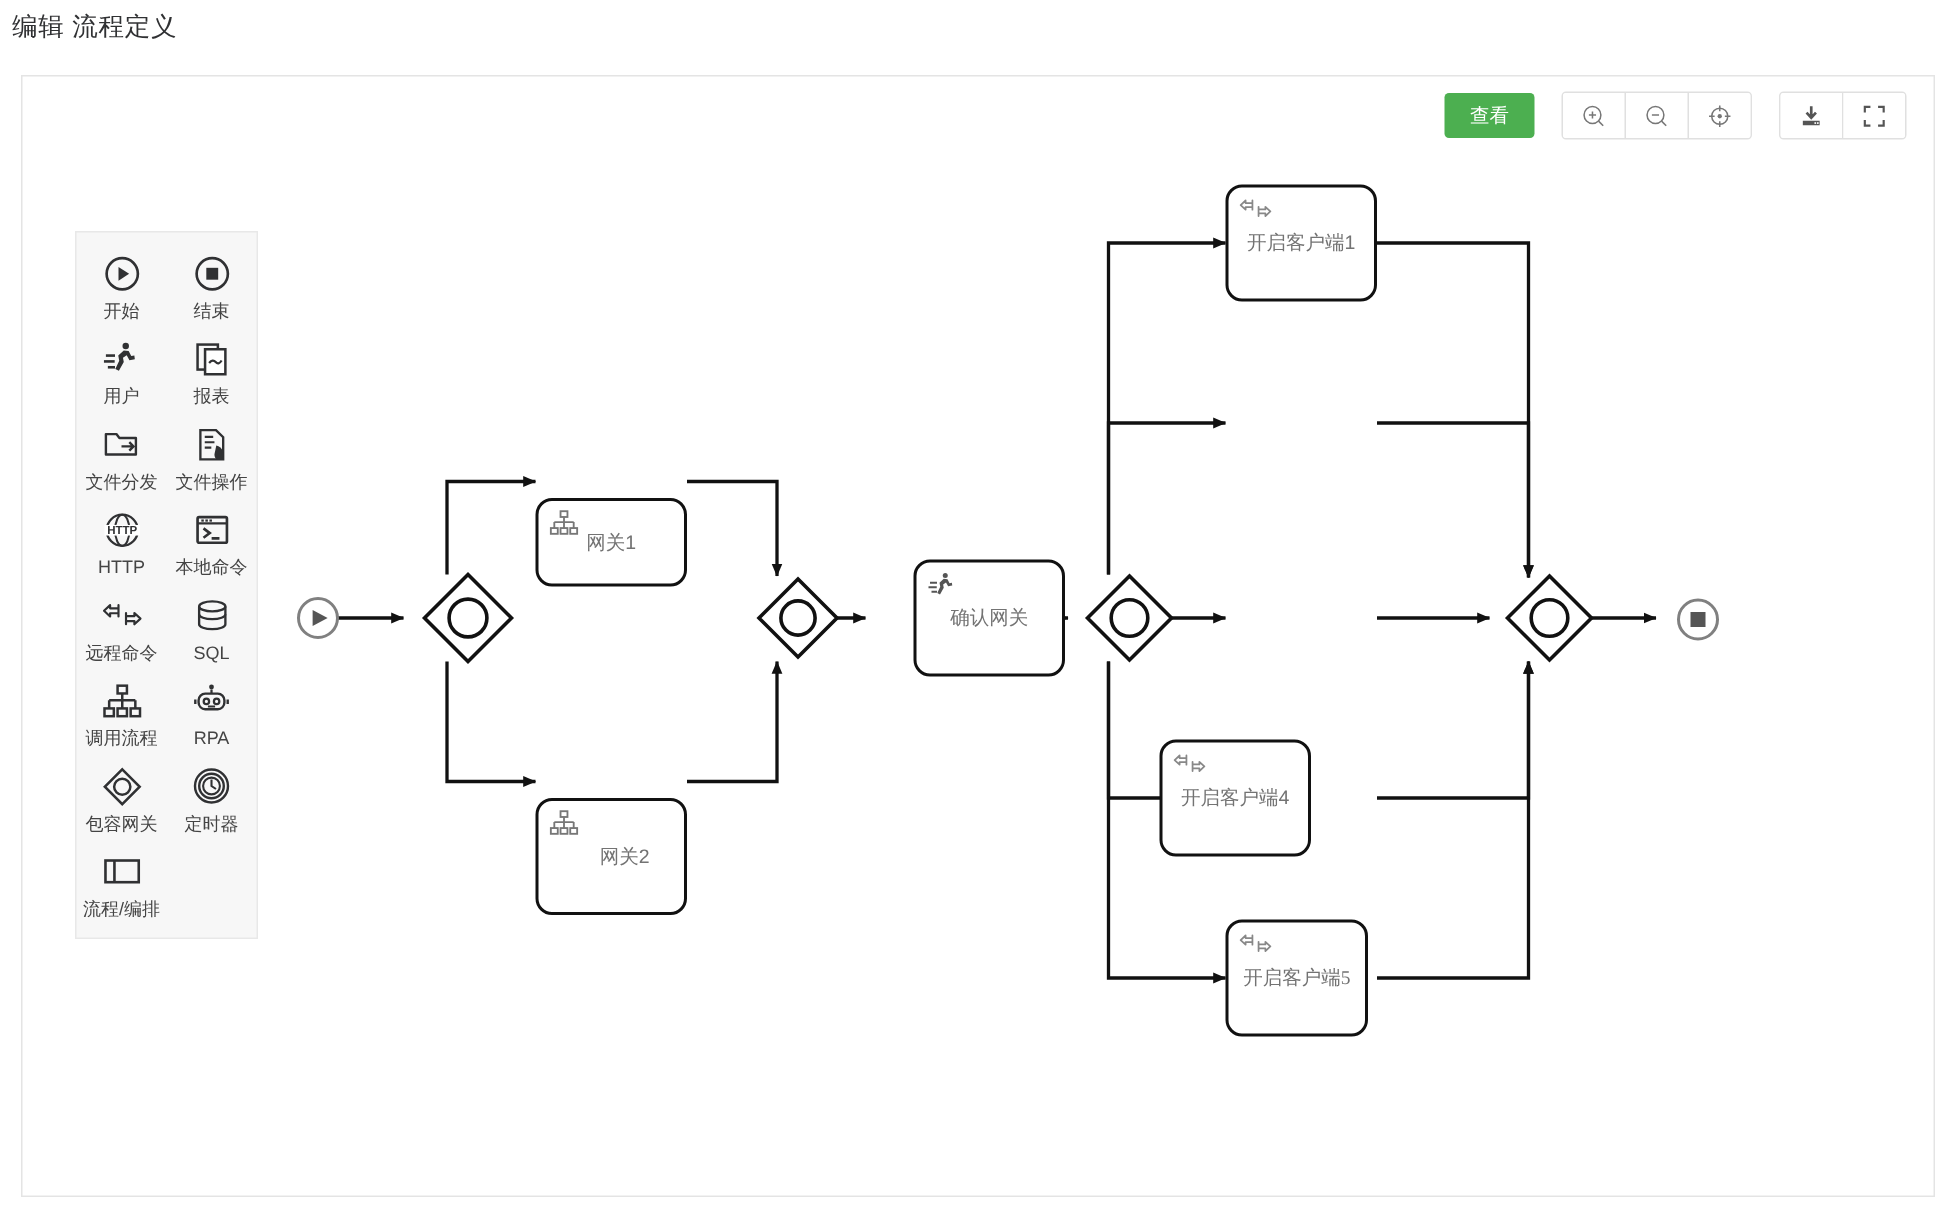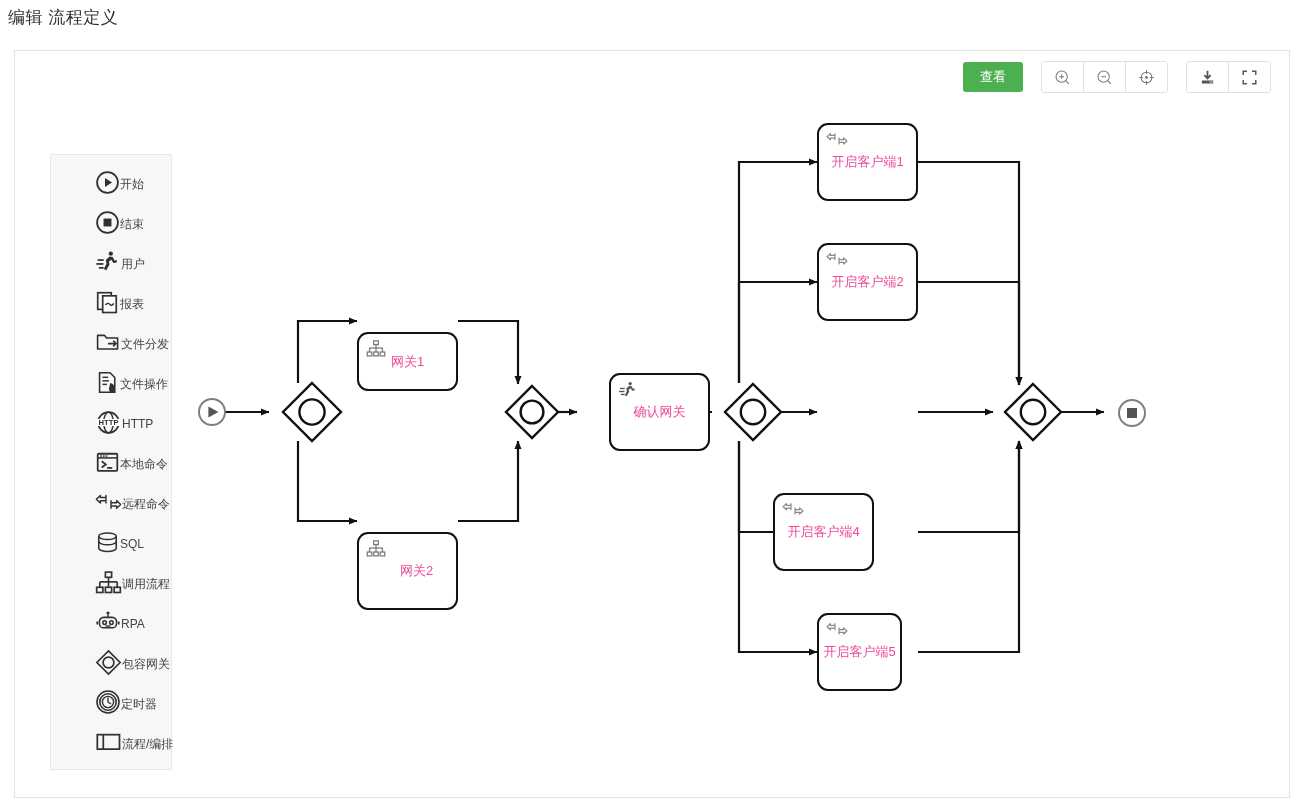--- a/index.html
+++ b/index.html
@@ -86,24 +86,24 @@
     border: 1px solid #e8e8e8;
     box-sizing: border-box;
     padding: 8px 0 6px 0;
     display: flex;
     flex-wrap: wrap;
   }
   .pal-item {
     width: 60px;
     box-sizing: border-box;
     display: flex;
+    flex-direction: column;
     align-items: center;
     padding: 4px 0 6px 0;
     cursor: pointer;
-    margin-left: 44px;
   }
   .pal-ico {
     height: 30px;
     display: flex;
     align-items: center;
     justify-content: center;
     color: #303133;
   }
   .pal-label {
     margin-top: 3px;
@@ -125,21 +125,21 @@
   .node {
     position: absolute;
     box-sizing: border-box;
     background: #ffffff;
     border: 2px solid #111;
     border-radius: 11px;
     display: flex;
     align-items: center;
     justify-content: center;
     font-size: 13px;
-    color: #ec4899;
+    color: #737373;
     cursor: pointer;
   }
   .node .node-ico {
     position: absolute;
     left: 7px;
     top: 5px;
     color: #777;
   }
   .node .node-label { pointer-events: none; }
 </style>
@@ -501,42 +501,33 @@
     <div class="node" style="left:802px; top:72px; width:101px; height:78px;">
       <span class="node-ico">
         <svg width="22" height="18" viewBox="0 0 28 22">
           <path d="M11.4 4.2 L11.4 6.4 L5.6 6.4 L5.6 4.2 L1.4 8.1 L5.6 12 L5.6 9.8 L11.4 9.8 L11.4 12 Z" fill="none" stroke="#888" stroke-width="1.5" stroke-linejoin="round"></path>
           <path d="M16.6 9.6 L16.6 11.8 L22.4 11.8 L22.4 9.6 L26.6 13.5 L22.4 17.4 L22.4 15.2 L16.6 15.2 L16.6 17.4 Z" fill="none" stroke="#888" stroke-width="1.5" stroke-linejoin="round"></path>
         </svg>
       </span>
       <span class="node-label">开启客户端1</span>
     </div>
 
-    <div class="node" style="left:802px; top:192px; width:101px; height:78px;">
-      <span class="node-ico">
-        <svg width="22" height="18" viewBox="0 0 28 22">
-          <path d="M11.4 4.2 L11.4 6.4 L5.6 6.4 L5.6 4.2 L1.4 8.1 L5.6 12 L5.6 9.8 L11.4 9.8 L11.4 12 Z" fill="none" stroke="#888" stroke-width="1.5" stroke-linejoin="round"></path>
-          <path d="M16.6 9.6 L16.6 11.8 L22.4 11.8 L22.4 9.6 L26.6 13.5 L22.4 17.4 L22.4 15.2 L16.6 15.2 L16.6 17.4 Z" fill="none" stroke="#888" stroke-width="1.5" stroke-linejoin="round"></path>
-        </svg>
-      </span>
-      <span class="node-label">开启客户端2</span>
-    </div>
 
 
     <div class="node" style="left:758px; top:442px; width:101px; height:78px;">
       <span class="node-ico">
         <svg width="22" height="18" viewBox="0 0 28 22">
           <path d="M11.4 4.2 L11.4 6.4 L5.6 6.4 L5.6 4.2 L1.4 8.1 L5.6 12 L5.6 9.8 L11.4 9.8 L11.4 12 Z" fill="none" stroke="#888" stroke-width="1.5" stroke-linejoin="round"></path>
           <path d="M16.6 9.6 L16.6 11.8 L22.4 11.8 L22.4 9.6 L26.6 13.5 L22.4 17.4 L22.4 15.2 L16.6 15.2 L16.6 17.4 Z" fill="none" stroke="#888" stroke-width="1.5" stroke-linejoin="round"></path>
         </svg>
       </span>
       <span class="node-label">开启客户端4</span>
     </div>
 
-    <div class="node" style="left:802px; top:562px; width:85px; height:78px;">
+    <div class="node" style="left:802px; top:562px; width:95px; height:78px;font-family:Liberation Serif, serif;">
       <span class="node-ico">
         <svg width="22" height="18" viewBox="0 0 28 22">
           <path d="M11.4 4.2 L11.4 6.4 L5.6 6.4 L5.6 4.2 L1.4 8.1 L5.6 12 L5.6 9.8 L11.4 9.8 L11.4 12 Z" fill="none" stroke="#888" stroke-width="1.5" stroke-linejoin="round"></path>
           <path d="M16.6 9.6 L16.6 11.8 L22.4 11.8 L22.4 9.6 L26.6 13.5 L22.4 17.4 L22.4 15.2 L16.6 15.2 L16.6 17.4 Z" fill="none" stroke="#888" stroke-width="1.5" stroke-linejoin="round"></path>
         </svg>
       </span>
       <span class="node-label">开启客户端5</span>
     </div>
 
   </div>

